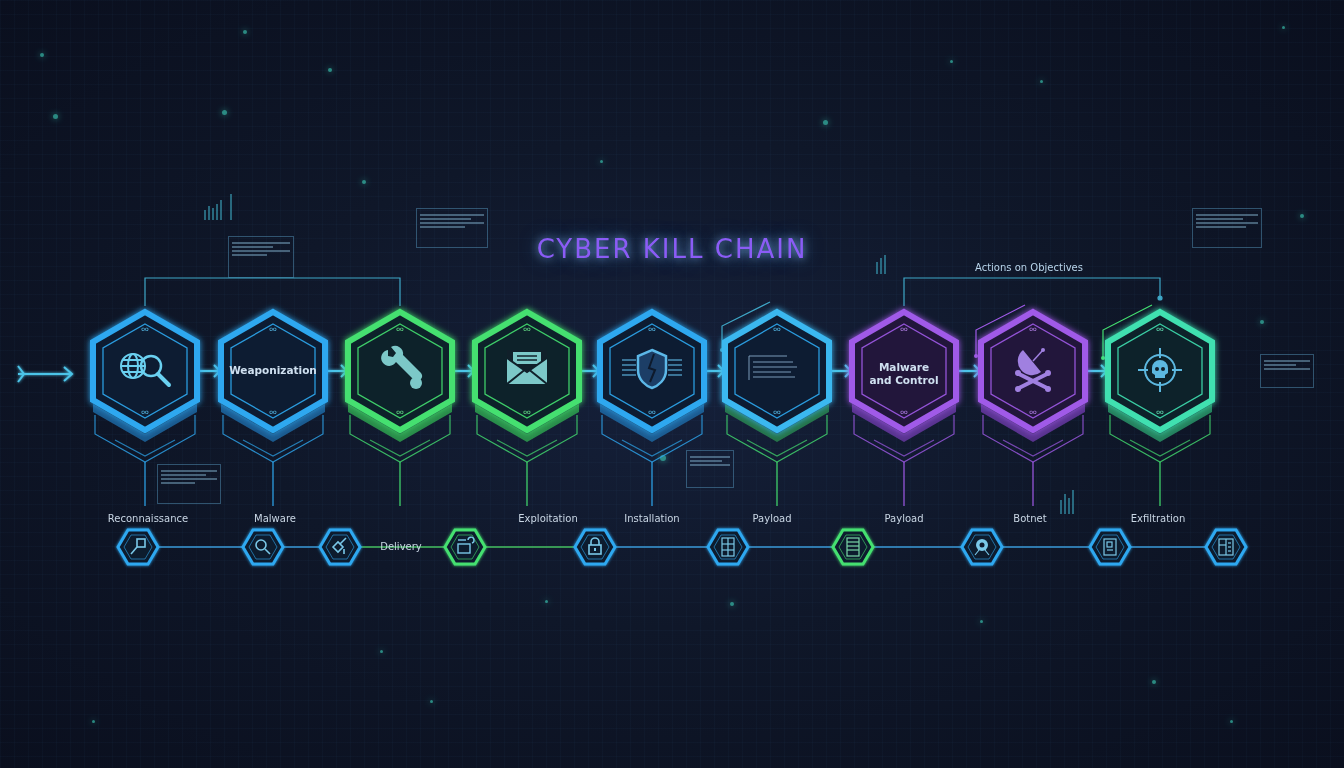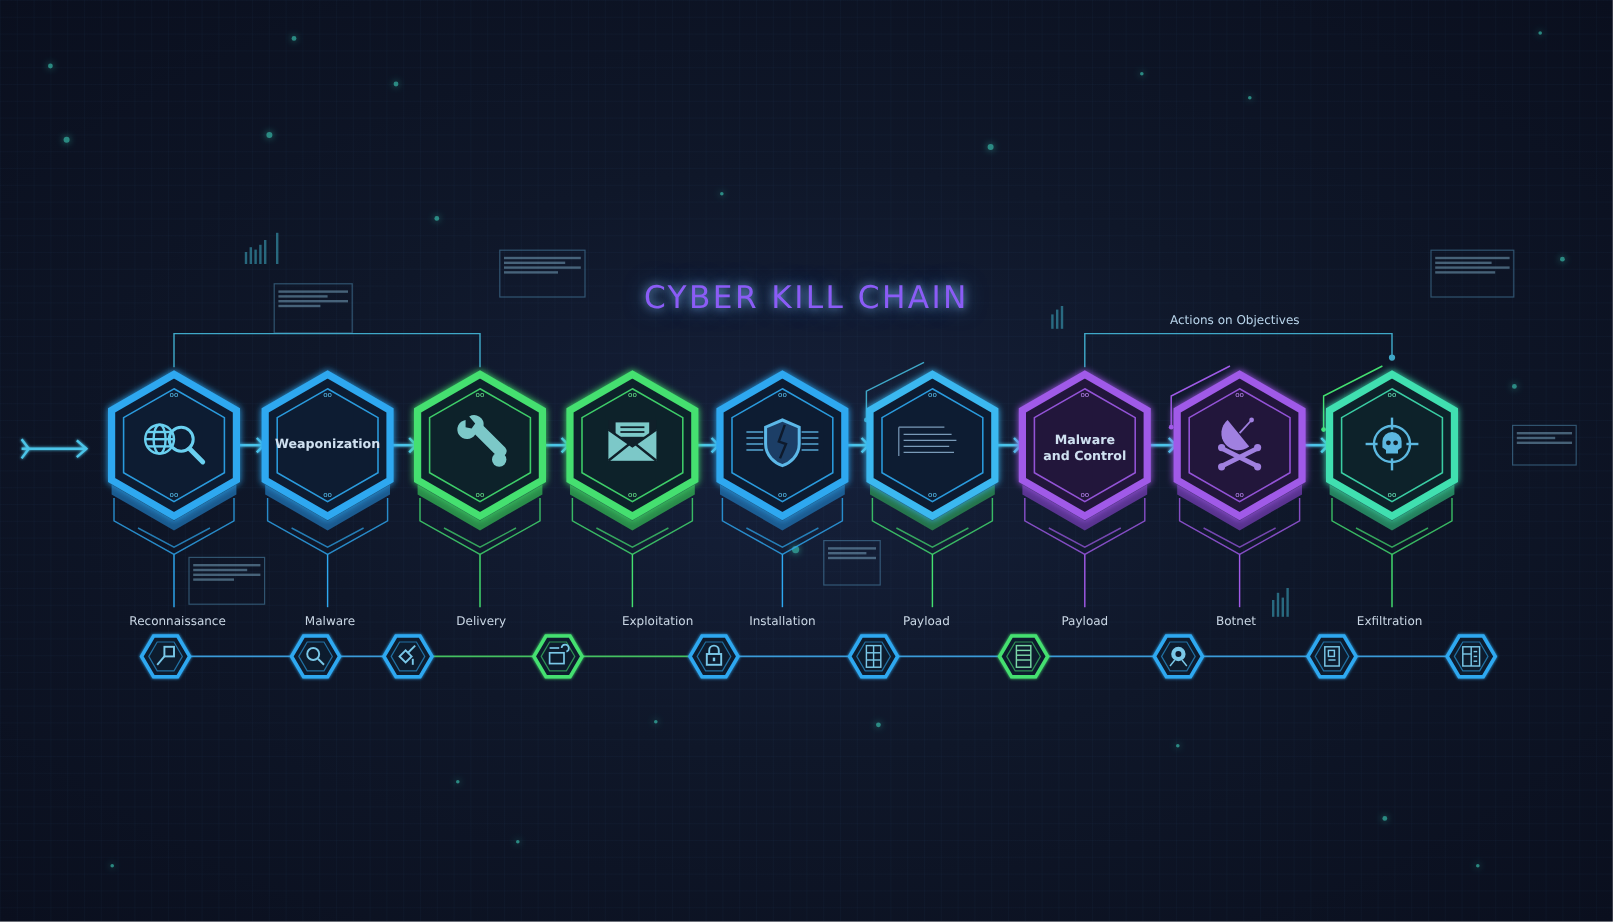--- a/index.html
+++ b/index.html
@@ -465,19 +465,19 @@
 </svg>
 
 <div class="hex-text" style="left:223px;top:364px;width:100px;">Weaponization</div>
 <div class="hex-text" style="left:854px;top:361px;width:100px;">
   <div>Malware</div>
   <div>and Control</div>
 </div>
 
 <div class="label" style="left:98px;">Reconnaissance</div>
 <div class="label" style="left:225px;">Malware</div>
-<div class="label" style="left:351px;">Delivery</div>
+<div class="label" style="left:351px;margin-top:28px;">Delivery</div>
 <div class="label" style="left:498px;">Exploitation</div>
 <div class="label" style="left:602px;">Installation</div>
 <div class="label" style="left:722px;">Payload</div>
 <div class="label" style="left:854px;">Payload</div>
 <div class="label" style="left:980px;">Botnet</div>
 <div class="label" style="left:1108px;">Exfiltration</div>
 
 </body></html>

